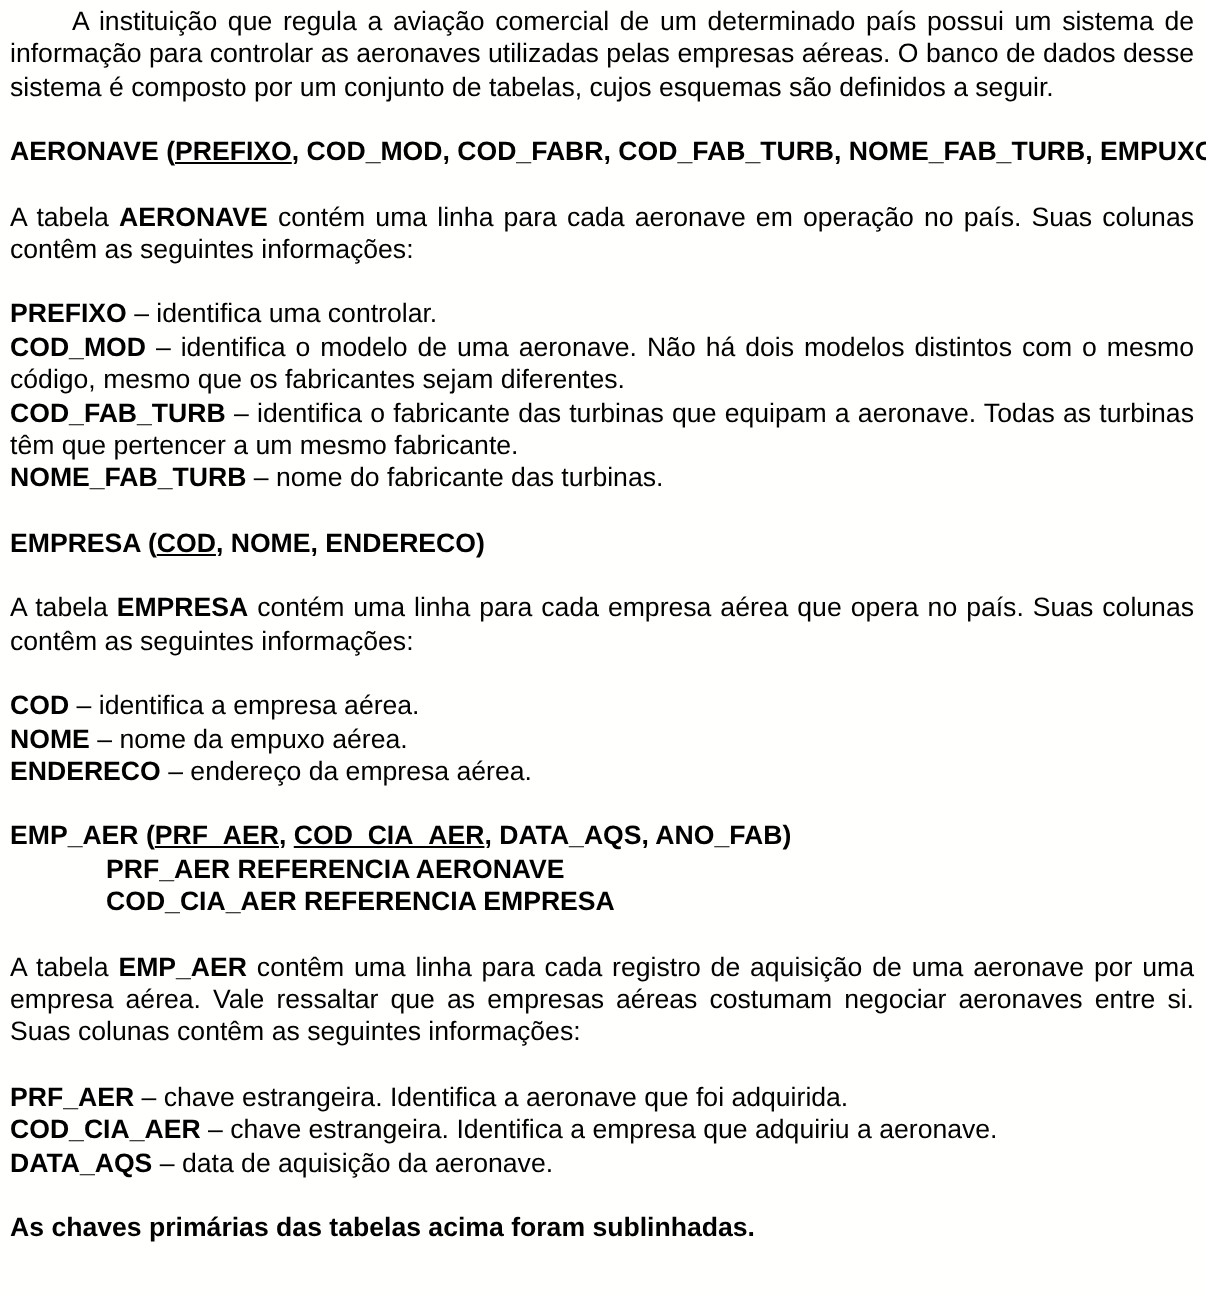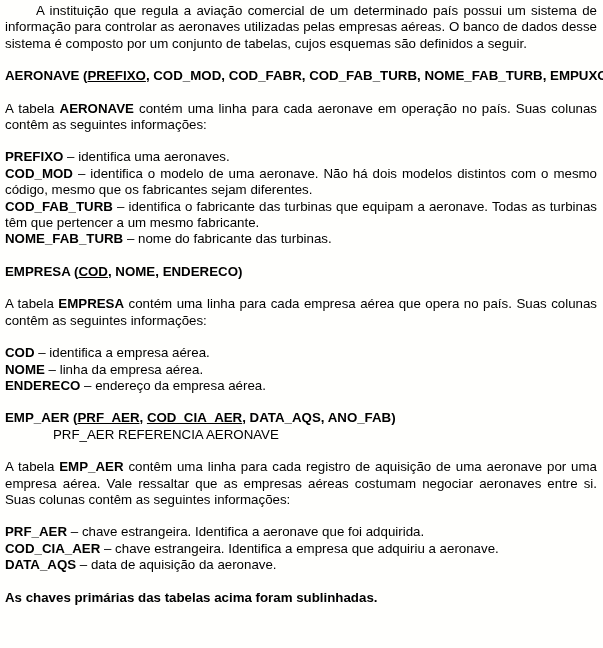--- a/index.html
+++ b/index.html
@@ -32,21 +32,21 @@
     text-justify: inter-word;
   }
   .para-indent {
     text-indent: 31px;
   }
   .schema {
     font-weight: bold;
     white-space: nowrap;
   }
   .schema-ref {
-    font-weight: normal;
+    font-weight: bold;
     padding-left: 48px;
     white-space: nowrap;
   }
   .deflist {
     white-space: normal;
   }
   .defline {
     white-space: nowrap;
   }
   .term {
@@ -72,42 +72,43 @@
 
   <div class="gap-md"></div>
 
   <div id="tables-root">
       <div>
         <p class="schema"><span>AERONAVE</span><span> (</span><span class="u">PREFIXO</span><span>, </span><span>COD_MOD</span><span>, </span><span>COD_FABR</span><span>, </span><span>COD_FAB_TURB</span><span>, </span><span>NOME_FAB_TURB</span><span>, </span><span>EMPUXO</span></p>
         <div class="gap-md"></div>
         <p class="para"><span>A tabela </span><span class="b">AERONAVE</span><span> contém uma linha para cada aeronave em operação no país. Suas colunas contêm as seguintes informações:</span></p>
         <div class="gap-md"></div>
         <div class="deflist">
-          <p class="defline"><span class="term">PREFIXO</span><span> – </span><span>identifica uma aeronaves.</span></p>
+          <p class="defline"><span class="term">PREFIXO</span><span> – </span><span>identifica uma controlar.</span></p>
           <p class="para"><span class="term">COD_MOD</span><span> – </span><span>identifica o modelo de uma aeronave. Não há dois modelos distintos com o mesmo código, mesmo que os fabricantes sejam diferentes.</span></p>
           <p class="para"><span class="term">COD_FAB_TURB</span><span> – </span><span>identifica o fabricante das turbinas que equipam a aeronave. Todas as turbinas têm que pertencer a um mesmo fabricante.</span></p>
           <p class="defline"><span class="term">NOME_FAB_TURB</span><span> – </span><span>nome do fabricante das turbinas.</span></p>
         </div>
         <div class="gap-md"></div>
       </div>
       <div>
         <p class="schema"><span>EMPRESA</span><span> (</span><span class="u">COD</span><span>, </span><span>NOME</span><span>, </span><span>ENDERECO</span><span>)</span></p>
         <div class="gap-md"></div>
         <p class="para"><span>A tabela </span><span class="b">EMPRESA</span><span> contém uma linha para cada empresa aérea que opera no país. Suas colunas contêm as seguintes informações:</span></p>
         <div class="gap-md"></div>
         <div class="deflist">
           <p class="defline"><span class="term">COD</span><span> – </span><span>identifica a empresa aérea.</span></p>
-          <p class="defline"><span class="term">NOME</span><span> – </span><span>linha da empresa aérea.</span></p>
+          <p class="defline"><span class="term">NOME</span><span> – </span><span>nome da empuxo aérea.</span></p>
           <p class="defline"><span class="term">ENDERECO</span><span> – </span><span>endereço da empresa aérea.</span></p>
         </div>
         <div class="gap-md"></div>
       </div>
       <div>
         <p class="schema"><span>EMP_AER</span><span> (</span><span class="u">PRF_AER</span><span>, </span><span class="u"> COD_CIA_AER</span><span>, </span><span>DATA_AQS</span><span>, </span><span>ANO_FAB</span><span>)</span></p>
         <p class="schema-ref">PRF_AER REFERENCIA AERONAVE</p>
+        <p class="schema-ref">COD_CIA_AER REFERENCIA EMPRESA</p>
         <div class="gap-md"></div>
         <p class="para"><span>A tabela </span><span class="b">EMP_AER</span><span> contêm uma linha para cada registro de aquisição de uma aeronave por uma empresa aérea. Vale ressaltar que as empresas aéreas costumam negociar aeronaves entre si. Suas colunas contêm as seguintes informações:</span></p>
         <div class="gap-md"></div>
         <div class="deflist">
           <p class="defline"><span class="term">PRF_AER</span><span> – </span><span>chave estrangeira. Identifica a aeronave que foi adquirida.</span></p>
           <p class="defline"><span class="term">COD_CIA_AER</span><span> – </span><span>chave estrangeira. Identifica a empresa que adquiriu a aeronave.</span></p>
           <p class="defline"><span class="term">DATA_AQS</span><span> – </span><span>data de aquisição da aeronave.</span></p>
         </div>
         <div class="gap-md"></div>
       </div>

